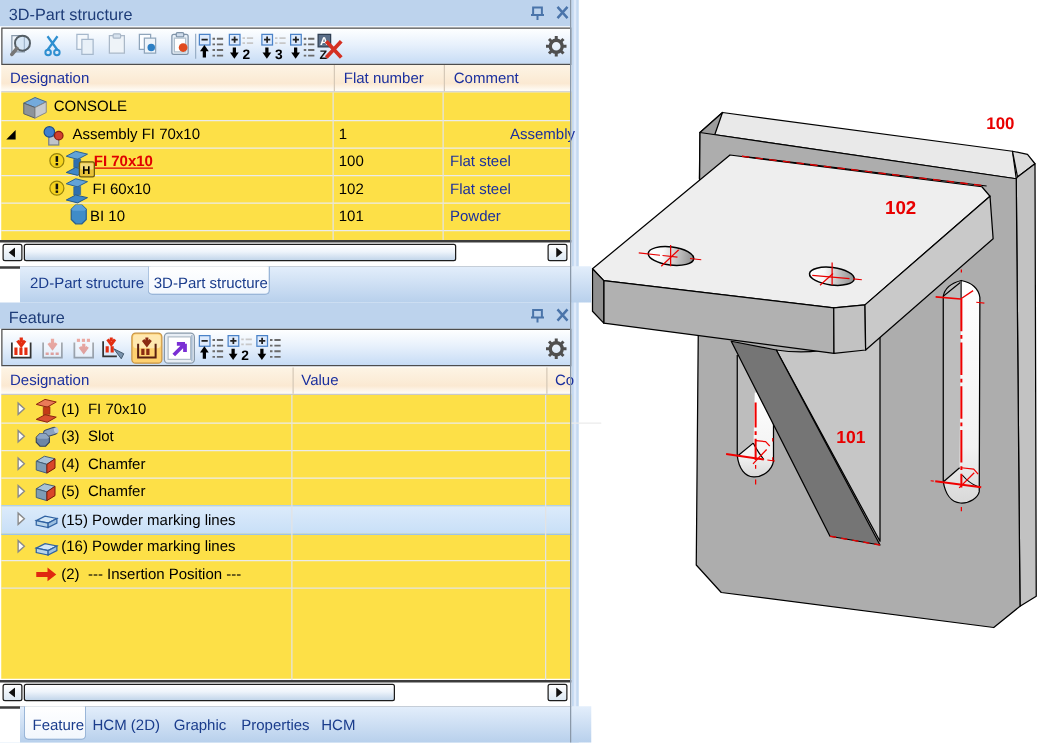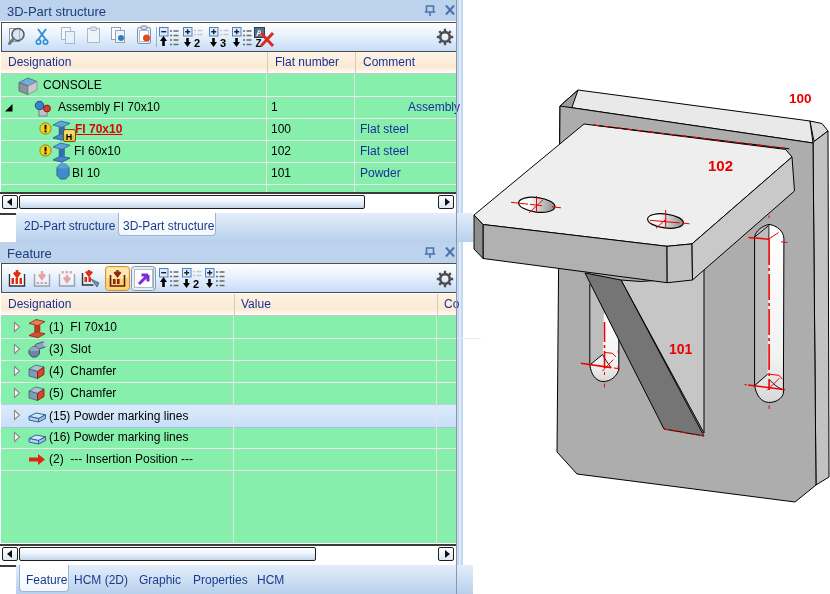--- a/index.html
+++ b/index.html
@@ -4,21 +4,21 @@
 <style>
 html,body{margin:0;padding:0;width:830px;height:594px;overflow:hidden;background:#fff;
 font-family:"Liberation Sans",sans-serif;}
 #canvas3d{position:absolute;left:0;top:0;z-index:1;}
 #panel{position:absolute;left:0;top:0;width:463px;height:594px;z-index:2;background:#c4d9f1;}
 .abs{position:absolute;}
 .title{left:0;width:457px;height:21px;background:#bdd3ed;color:#1e3c78;font-size:13px;}
 .title span{position:absolute;left:7px;top:4px;}
 .tbar{left:1px;width:454px;background:linear-gradient(#feffff,#e8f1fc 45%,#c7dcf5);border:1px solid #4d4d4d;}
 .hdr{left:1px;width:456px;height:21px;background:linear-gradient(#fdf4e5,#fbe9d2 70%,#fffdf9);border-bottom:1px solid #c9c9c9;color:#1a2f9e;font-size:12px;}
-.rows{left:1px;width:456px;background:#86efac;}
+.rows{left:1px;width:456px;background:#fde047;}
 .row{position:absolute;left:0;width:456px;height:22px;border-bottom:1px solid #ebebeb;font-size:12px;color:#000;}
 .row .t{position:absolute;top:4px;}
 .colline{position:absolute;width:1px;background:#e3e3e3;}
 .hscroll{left:0;width:457px;height:19px;background:#fff;border-top:2px solid #3c3c3c;border-bottom:2px solid #3c3c3c;}
 .sbtn{position:absolute;top:1px;width:14px;height:12px;border:1.5px solid #1c1c1c;border-radius:2px;background:linear-gradient(#fff,#dce8f4);}
 .sthumb{position:absolute;top:1px;height:12px;border:1.5px solid #1c1c1c;border-radius:2px;background:linear-gradient(#ffffff,#eef4fb 45%,#c3d6ea);}
 .tabbar{left:16px;width:457px;background:linear-gradient(#e3eefb,#b8d0ec);font-size:12px;color:#1a3c8c;}
 .atab{position:absolute;background:linear-gradient(#ffffff,#f2f7fd);border:1px solid #9ab6d8;border-top:none;border-radius:0 0 4px 4px;color:#1a3c8c;}
 .navy{color:#1a2f9e;}
 .red{color:#e00000;text-decoration:underline;font-weight:bold;}

